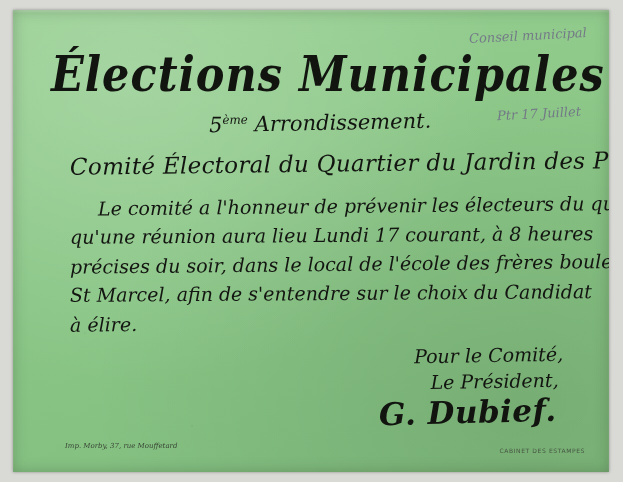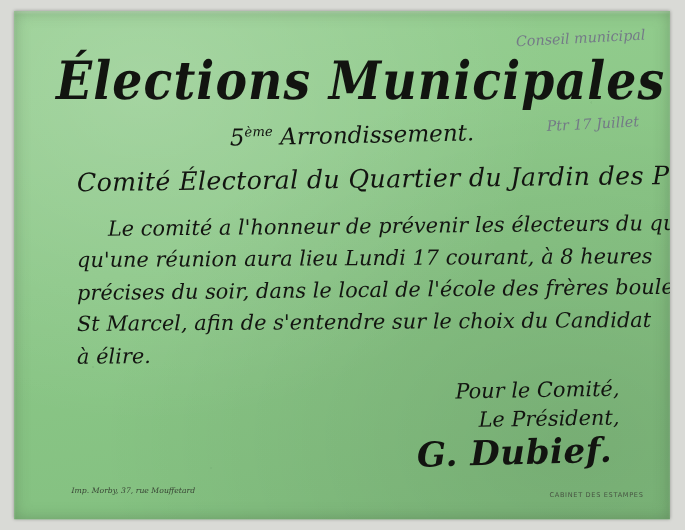--- a/index.html
+++ b/index.html
@@ -111,21 +111,21 @@
     white-space: nowrap;
   }
   #body .line.indent { padding-left: 28px; }
   #body .line.r1 { transform: rotate(-0.6deg); }
   #body .line.r2 { transform: rotate(-0.4deg); }
 
   #closing {
     position: absolute;
     right: 46px;
     top: 334px;
-    text-align: right;
+    text-align: center;
   }
   #closing .l1 {
     font-size: 19px;
     transform: rotate(-1deg);
     margin-left: 18px;
   }
   #closing .l2 {
     font-size: 19px;
     transform: rotate(-1deg);
     margin-left: 30px;

